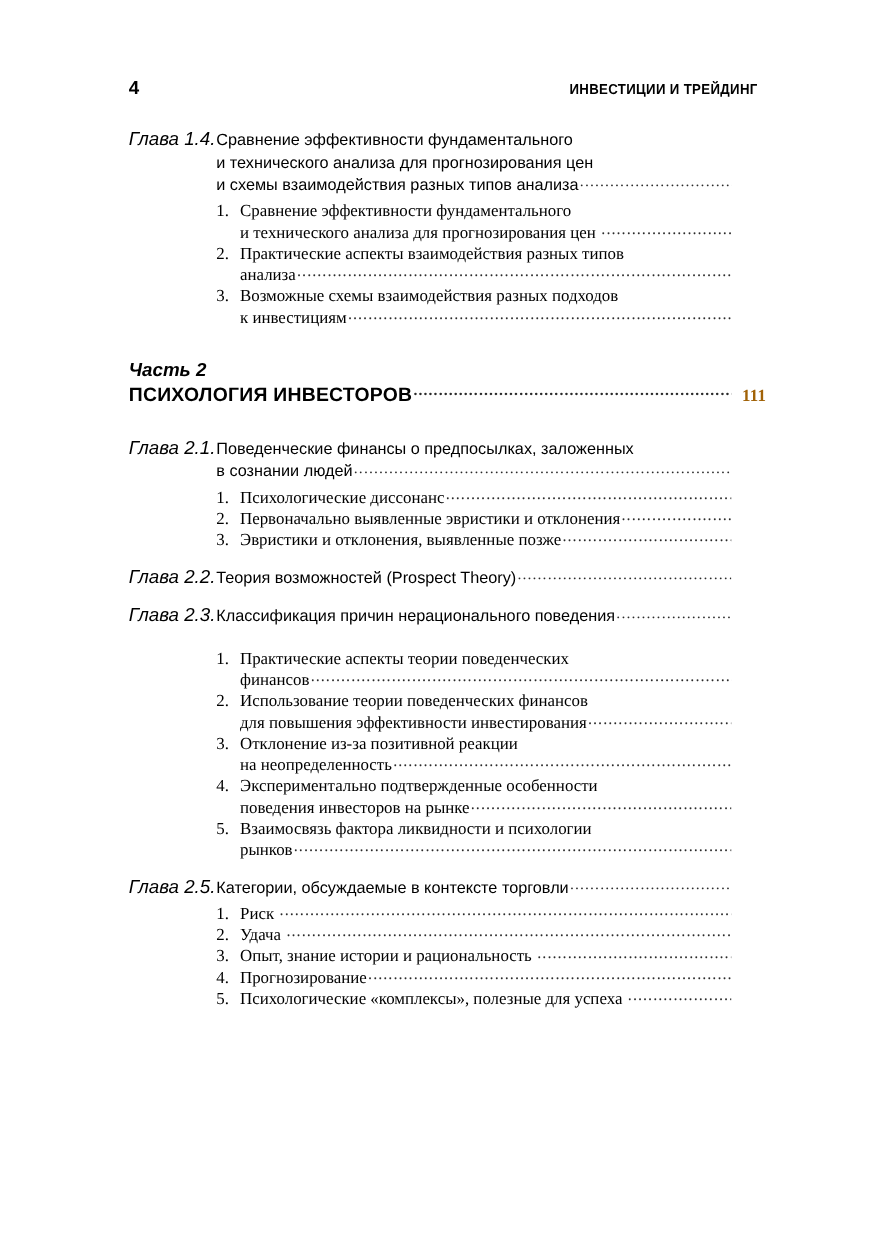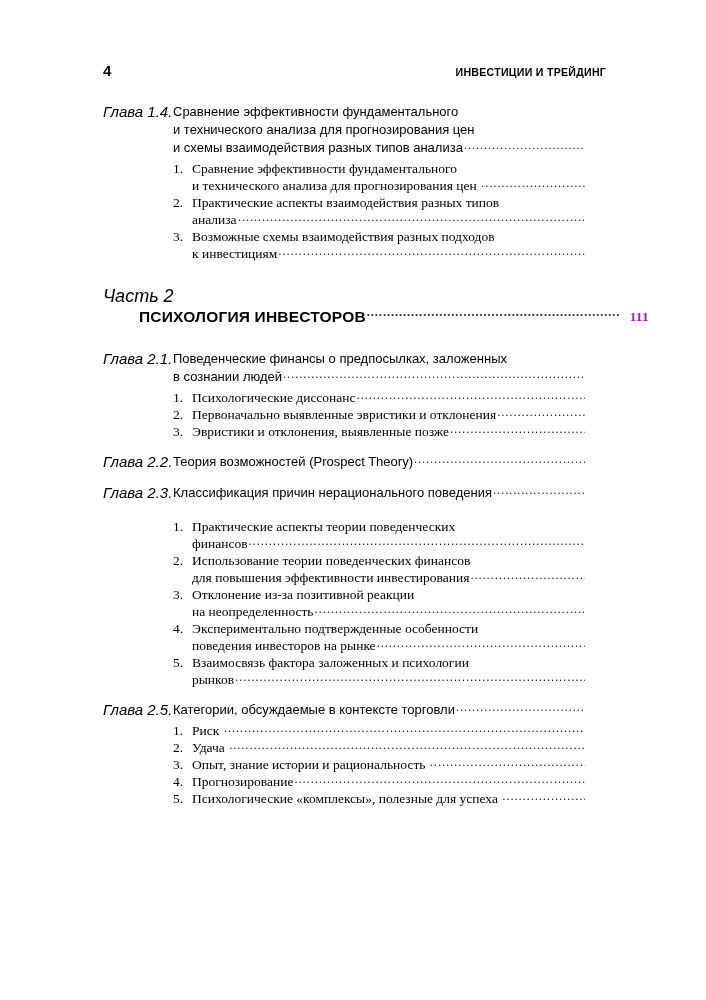--- a/index.html
+++ b/index.html
@@ -83,21 +83,21 @@
     white-space: nowrap;
     font-family: "Liberation Serif", serif;
     font-size: 12.5px;
     letter-spacing: 0.9px;
     color: #2a2a2a;
   }
   .row .pnum {
     flex: 0 0 auto;
     font-family: "Liberation Serif", serif;
     font-size: 13.5px;
-    color: #a21caf;
+    color: #a16207;
     text-align: right;
     min-width: 24px;
     padding-left: 3px;
   }
 
   
   .chapter {
     margin-top: 0;
     position: relative;
     padding-left: 70px;          
@@ -143,35 +143,34 @@
   }
   .subitem .sub-line { display: block; }
   .subitem .sub-line .txt { white-space: pre; }
   .subitem .row .fill::before { font-size: 13px; letter-spacing: 0.8px; }
 
   
   .part {
     position: relative;
   }
   .part .part-kicker {
-    font-size: 18px;
-    font-weight: 400;
+    font-size: 15px;
+    font-weight: 700;
     font-style: italic;
     line-height: 19px;
     color: #000;
   }
   .part .part-title {
     font-size: 15.5px;
     font-weight: 700;
     letter-spacing: 0.2px;
     line-height: 22px;
     text-transform: uppercase;
     color: #000;
     white-space: nowrap;
-    margin-left: 36px;
   }
   .part .row .fill::before { bottom: 0.18em; }
   .gap-part-before { height: 25px; }
   .gap-part-after { height: 22px; }
   .gap-chapter { height: 13px; }
 </style>
 </head>
 <body>
 
 <div class="page">
@@ -345,21 +344,21 @@
           <span class="sub-line">
             <div class="row">
               <span class="txt">поведения инвесторов на рынке</span>
               <span class="fill"></span>
               <span class="pnum"></span>
             </div>
           </span>
         </div>
         <div class="subitem">
           <span class="marker">5.</span>
-          <div class="sub-line"><span class="txt">Взаимосвязь фактора заложенных и психологии</span></div>
+          <div class="sub-line"><span class="txt">Взаимосвязь фактора ликвидности и психологии</span></div>
           <span class="sub-line">
             <div class="row">
               <span class="txt">рынков</span>
               <span class="fill"></span>
               <span class="pnum"></span>
             </div>
           </span>
         </div>
       </div>
       <div class="gap-chapter"></div>

